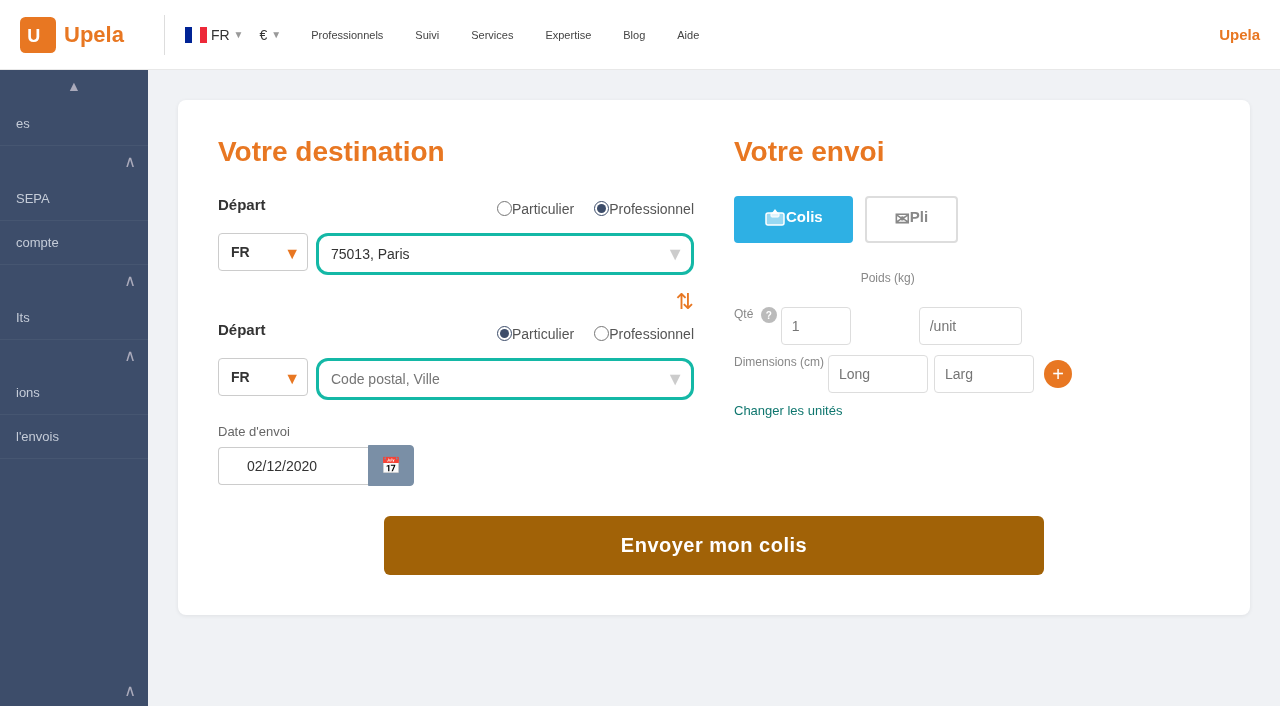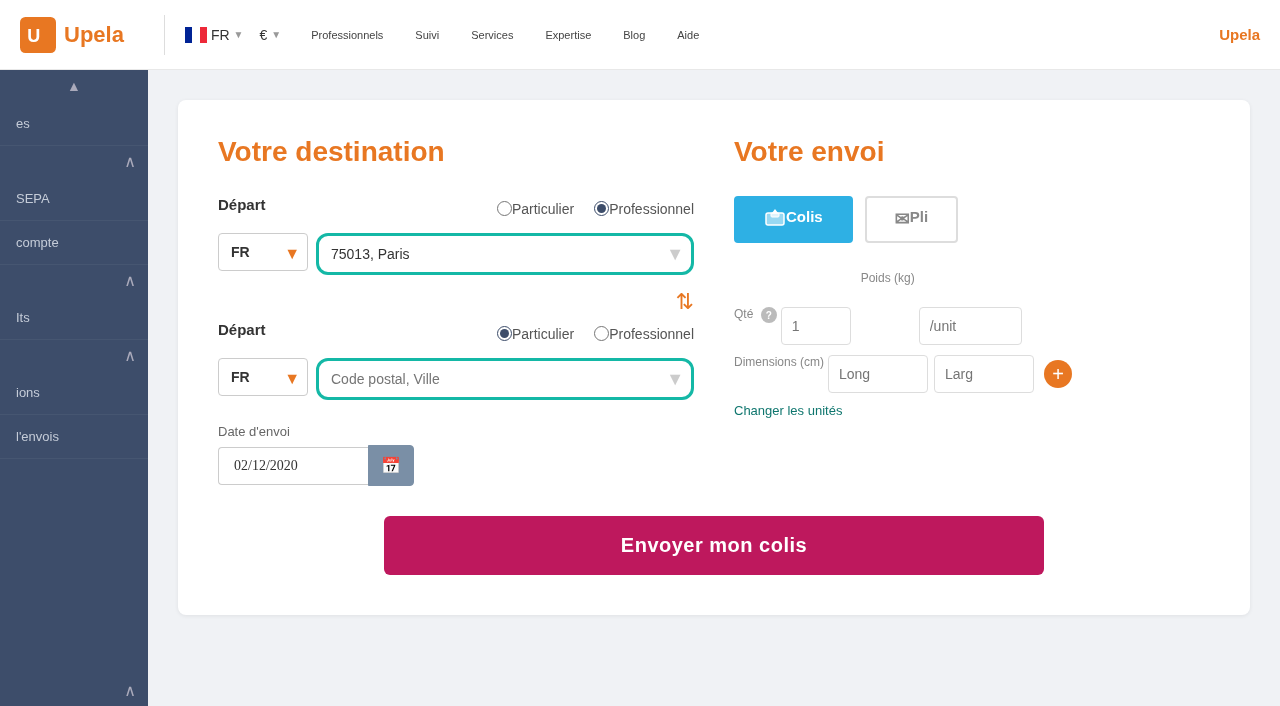--- a/index.html
+++ b/index.html
@@ -243,28 +243,27 @@
       color: #666;
       margin-bottom: 6px;
       display: block;
     }
     .date-input-wrap {
       display: flex;
       align-items: center;
       width: 200px;
     }
     .date-input {
-      padding: 10px 15px;
+      padding: 10px 28px;
       border: 1px solid #ccc;
       border-right: none;
       border-radius: 4px 0 0 4px;
       font-size: 14px;
       color: #333;
       width: 150px;
-      font-family: Liberation Serif, serif;
     }
     .date-btn {
       padding: 10px 12px;
       background: #7a8fa6;
       border: 1px solid #7a8fa6;
       border-radius: 0 4px 4px 0;
       color: #fff;
       cursor: pointer;
       font-size: 16px;
       display: flex;
@@ -368,21 +367,21 @@
       flex-shrink: 0;
     }
 
     
     .submit-row {
       margin-top: 30px;
       display: flex;
       justify-content: center;
     }
     .submit-btn {
-      background: #be185d;
+      background: #a16207;
       color: #fff;
       font-size: 20px;
       font-weight: 700;
       padding: 18px 80px;
       border: none;
       border-radius: 6px;
       cursor: pointer;
       width: 660px;
       max-width: 100%;
       letter-spacing: 0.5px;

